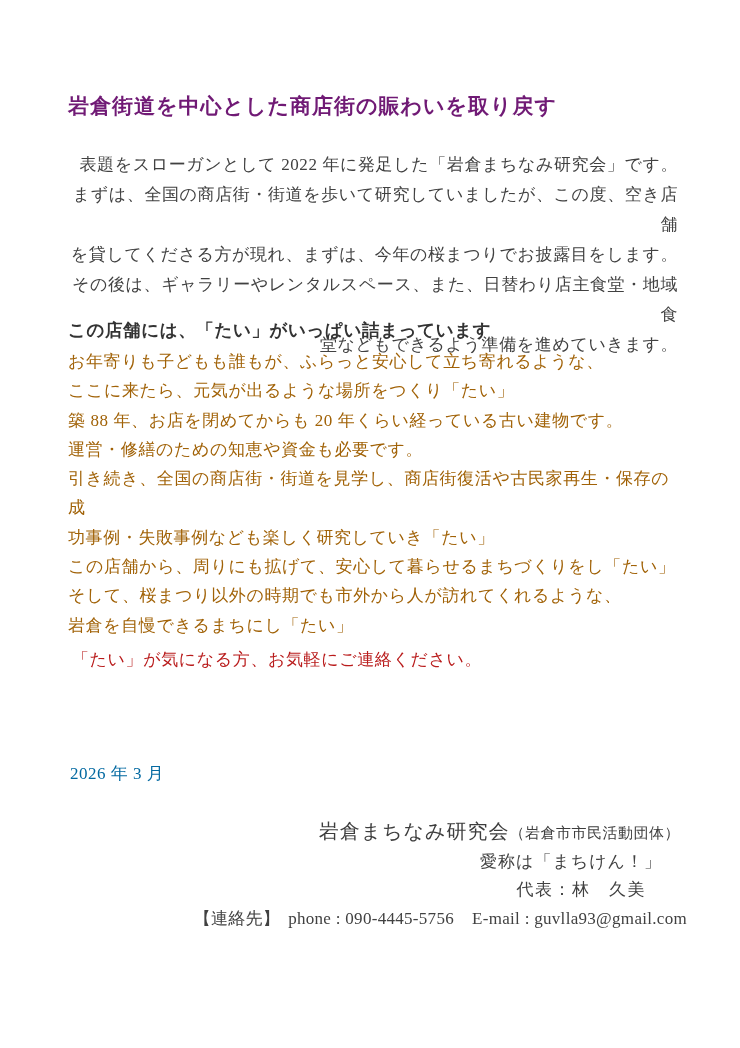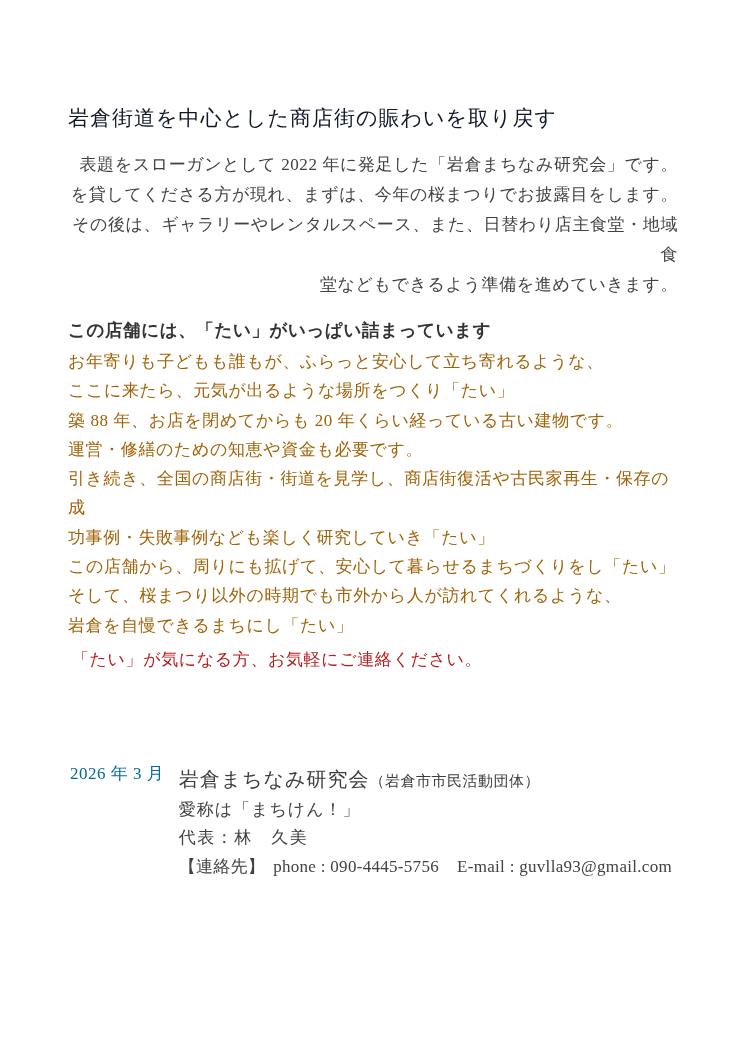--- a/index.html
+++ b/index.html
@@ -5,23 +5,23 @@
   html,body{margin:0;padding:0;background:#ffffff;}
   .page{
     position:relative;
     width:740px;height:1048px;
     background:#ffffff;
     color:#3b3b3b;
     font-family:"Liberation Serif","DejaVu Serif",serif;
     overflow:hidden;
   }
   .doc-title{
-    position:absolute;left:68px;top:104px;
+    position:absolute;left:68px;top:92px;
     font-family:"Liberation Sans","DejaVu Sans",sans-serif;
-    font-weight:normal;font-size:21px;letter-spacing:1px;color:#0f172a;
+    font-weight:bold;font-size:21px;letter-spacing:1px;color:#701a75;
   }
   .intro{
     position:absolute;left:68px;top:150px;width:610px;
     font-size:17px;line-height:30px;letter-spacing:0.6px;color:#414141;text-align:right;
   }
   .section-heading{
     position:absolute;left:68px;top:318px;
     font-family:Liberation Serif, serif;
     font-weight:bold;font-size:17.5px;letter-spacing:0.6px;color:#333;
   }
@@ -31,41 +31,42 @@
   }
   .closing-line{
     position:absolute;left:72px;top:648px;
     font-size:17px;letter-spacing:0.6px;color:#b91c1c;
   }
   .date-line{
     position:absolute;left:70px;top:762px;
     font-size:17px;letter-spacing:0.5px;color:#0369a1;
   }
   .signature{
-    position:absolute;right:52px;top:764px;
-    color:#414141;
+    position:absolute;right:52px;top:816px;
+    text-align:right;color:#414141;
   }
   .sig-org{font-size:20px;letter-spacing:1px;line-height:30px;margin-right:8px;color:#3d3d3d;}
   .sig-org .org-qualifier{font-size:15px;letter-spacing:0.5px;}
   .sig-nickname{font-size:17px;letter-spacing:1px;line-height:28px;margin-right:26px;}
   .sig-representative{font-size:17px;letter-spacing:1.5px;line-height:28px;margin-right:42px;}
-  .sig-contact{font-size:17px;letter-spacing:0.3px;line-height:29px;margin-right:16px;}
+  .sig-contact{font-size:17px;letter-spacing:0.3px;line-height:29px;margin-right:1px;}
   .sig-contact .latin{font-family:"Liberation Serif","DejaVu Serif",serif;}
   .spacer-wide{display:inline-block;width:18px;}
   .spacer-small{display:inline-block;width:8px;}
 </style>
 </head>
 <body>
 
 <div class="page">
 
   <div class="doc-title">岩倉街道を中心とした商店街の賑わいを取り戻す</div>
 
   <div class="intro">
     <div>表題をスローガンとして 2022 年に発足した「岩倉まちなみ研究会」です。</div>
+    <div>まずは、全国の商店街・街道を歩いて研究していましたが、この度、空き店舗</div>
     <div>を貸してくださる方が現れ、まずは、今年の桜まつりでお披露目をします。</div>
     <div>その後は、ギャラリーやレンタルスペース、また、日替わり店主食堂・地域食</div>
     <div>堂などもできるよう準備を進めていきます。</div>
   </div>
 
   <div class="section-heading">この店舗には、「たい」がいっぱい詰まっています</div>
 
   <div class="section-lines">
     <div>お年寄りも子どもも誰もが、ふらっと安心して立ち寄れるような、</div>
     <div>ここに来たら、元気が出るような場所をつくり「たい」</div>

